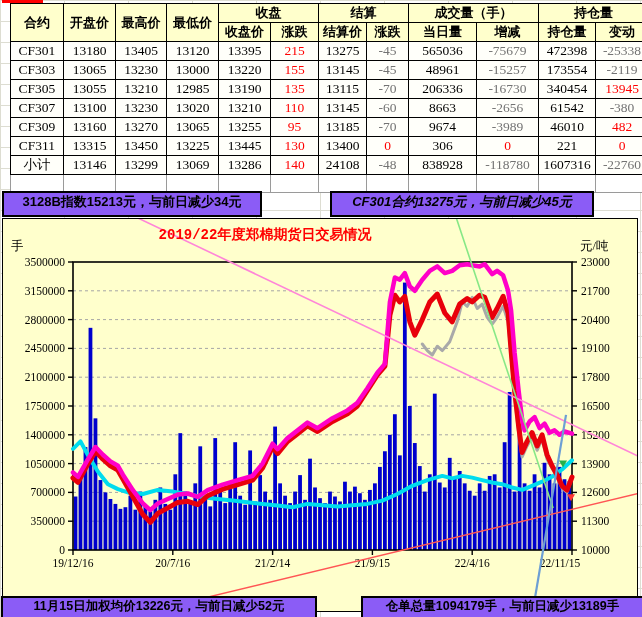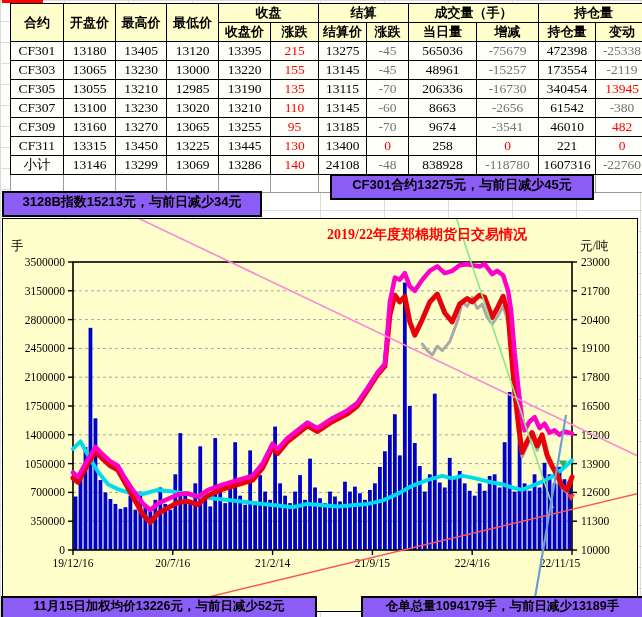--- a/index.html
+++ b/index.html
@@ -38,33 +38,33 @@
   table.fut tr.empty td{border-color:#9a9a9a;background:transparent;height:17px;}
 
   
   .banner{
     position:absolute;z-index:6;background:#8b5cf6;border:2px solid #000;
     display:flex;align-items:flex-start;justify-content:center;
     font-weight:bold;font-size:13px;color:#000;
     font-family:"Liberation Sans","DejaVu Sans",sans-serif;
   }
   #banner-tl{left:2px;top:191px;width:256px;height:22px;}
-  #banner-tr{left:330px;top:174px;width:260px;height:22px;}
+  #banner-tr{left:330px;top:191px;width:260px;height:22px;font-style:italic;}
   #banner-bl{left:1px;top:596px;width:312px;height:19px;font-size:12.5px;}
   #banner-br{left:361px;top:596px;width:279px;height:19px;font-size:12.5px;}
 
   
   .chart-panel{
     position:absolute;left:2px;top:218px;width:636px;height:394px;z-index:3;
     background:#ffffcc;border:1px solid #000;box-sizing:border-box;
   }
   .chart-title{
-    position:absolute;left:0;right:110px;top:7px;text-align:right;
+    position:absolute;left:0;right:110px;top:7px;text-align:center;
     color:#f00;font-weight:bold;font-size:14px;z-index:2;
-    font-family:Liberation Serif, serif;
+    font-family:Liberation Mono, monospace;
   }
   #chart-svg{position:absolute;left:0;top:0;}
 </style>
 </head>
 <body>
 
 <div class="sheet-grid"></div>
 <div class="red-strip"></div>
 
 <table class="fut" id="fut-table">
@@ -164,34 +164,34 @@
       <tr>
         <td>CF309</td>
         <td>13160</td>
         <td>13270</td>
         <td>13065</td>
         <td>13255</td>
         <td class="pos">95</td>
         <td>13185</td>
         <td class="neg">-70</td>
         <td>9674</td>
-        <td class="neg">-3541</td>
+        <td class="neg">-3989</td>
         <td>46010</td>
         <td class="pos">482</td>
       </tr>
       <tr>
         <td>CF311</td>
         <td>13315</td>
         <td>13450</td>
         <td>13225</td>
         <td>13445</td>
         <td class="pos">130</td>
         <td>13400</td>
         <td class="pos">0</td>
-        <td>258</td>
+        <td>306</td>
         <td class="pos">0</td>
         <td>221</td>
         <td class="pos">0</td>
       </tr>
       <tr>
         <td>小计</td>
         <td>13146</td>
         <td>13299</td>
         <td>13069</td>
         <td>13286</td>

